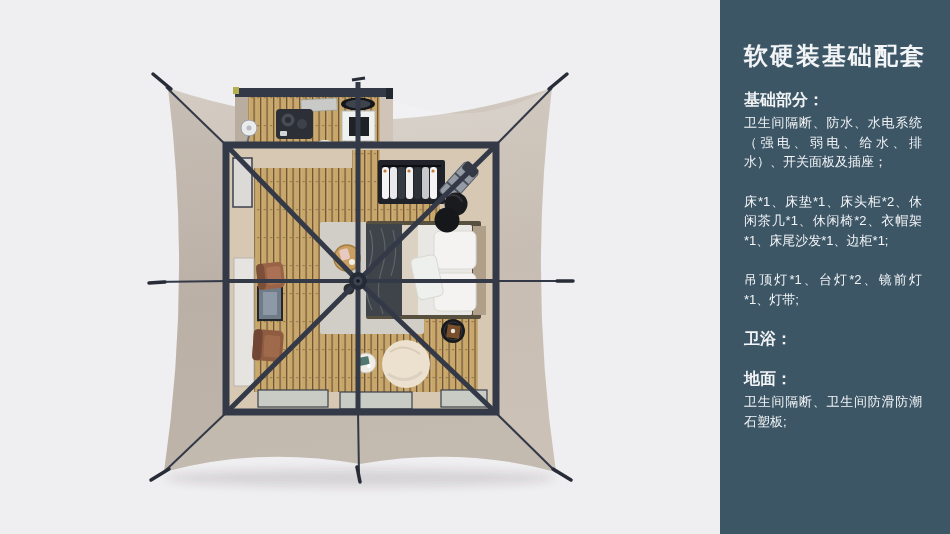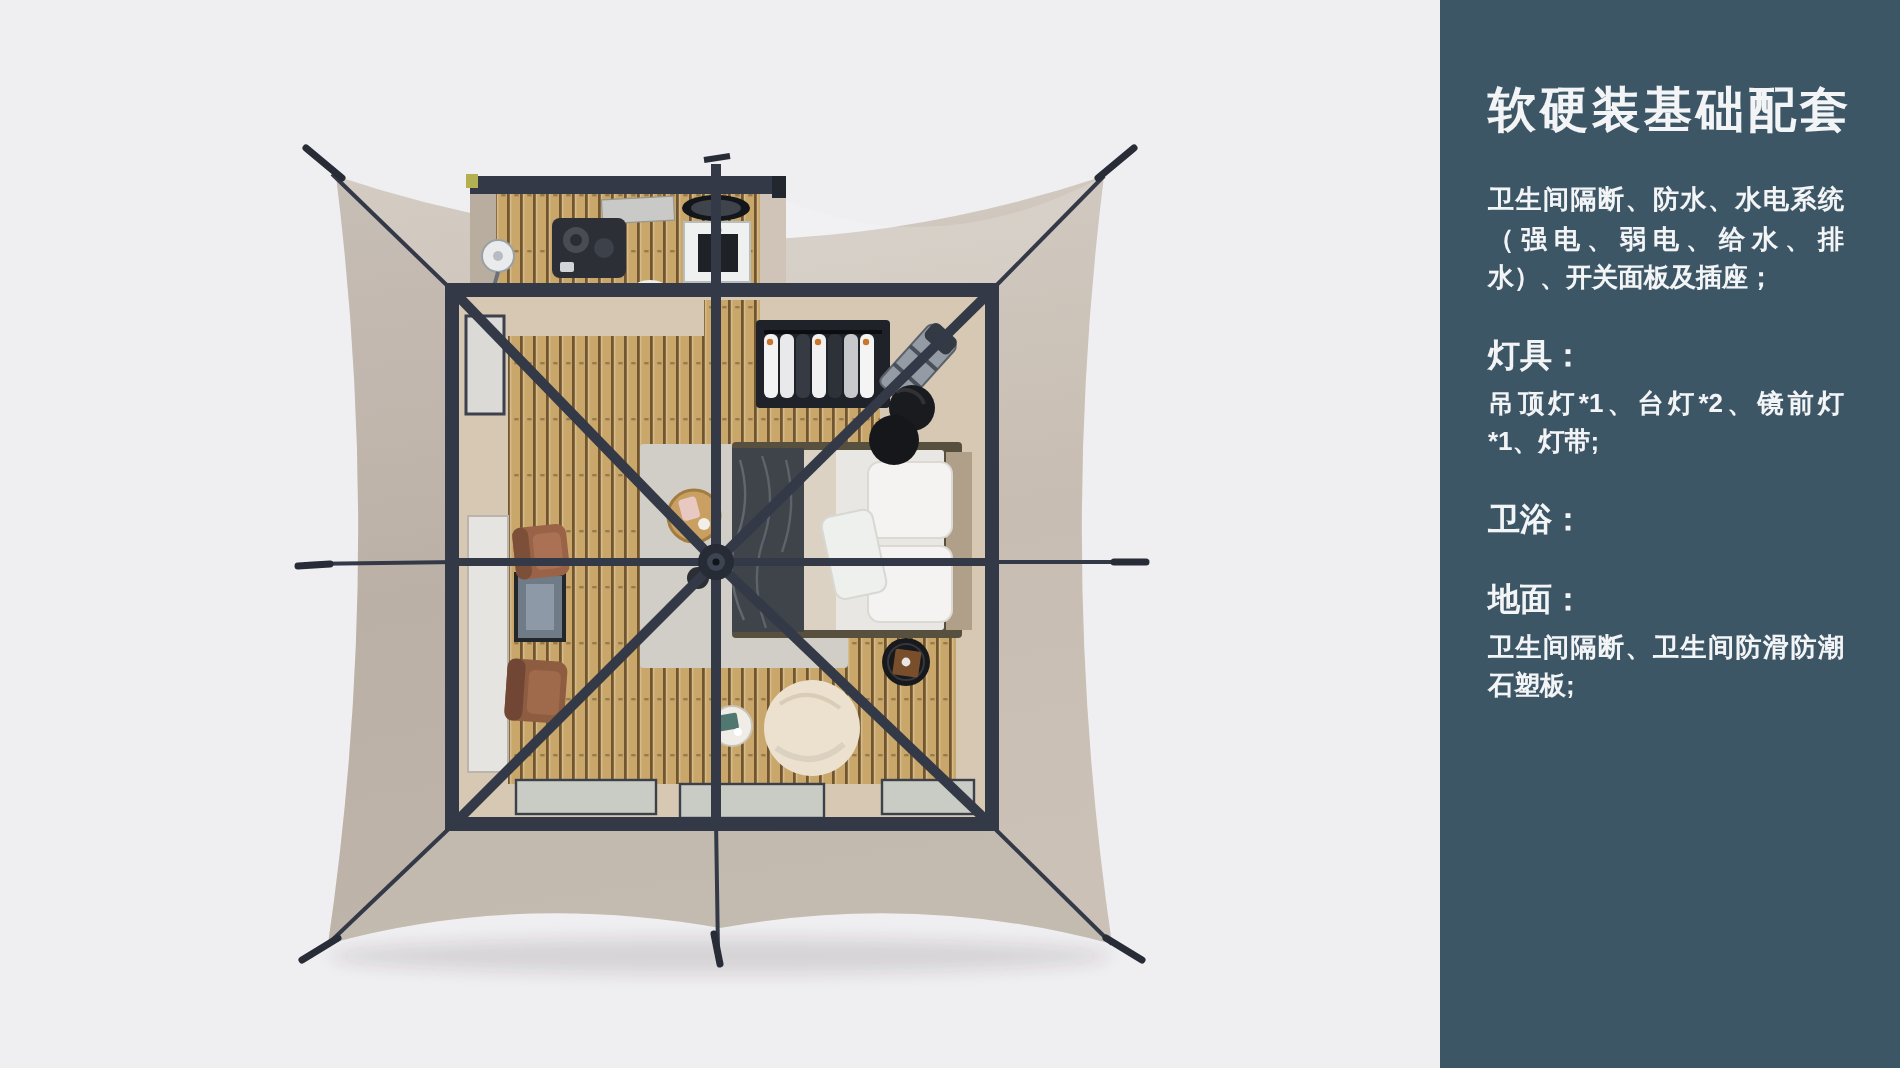--- a/index.html
+++ b/index.html
@@ -31,21 +31,21 @@
     position:absolute;left:720px;top:0;width:230px;height:534px;
     box-sizing:border-box;background:var(--panel-bg);color:var(--panel-text);
     padding:40px 26px 3px 24px;
   }
   .panel-title{
     font-size:24px;font-weight:700;letter-spacing:2px;line-height:32px;
     margin:0 0 18px 0;white-space:nowrap;
   }
   .spec-section{margin:0 0 20px 0;}
   .spec-heading{font-size:16px;font-weight:700;line-height:20px;margin:0 0 3px 0;}
-  .spec-body{font-size:13px;line-height:19.5px;margin:0;max-width:178px;text-align:justify;font-weight:bold;}
+  .spec-body{font-size:13px;line-height:19.5px;margin:0;max-width:178px;text-align:justify;}
 </style>
 </head>
 <body>
 
 <div class="stage">
 
   <div class="artwork">
     <svg viewBox="0 0 720 534" xmlns="http://www.w3.org/2000/svg">
       <defs>
         <linearGradient id="cg" x1="0" y1="0" x2="0.15" y2="1">
@@ -263,28 +263,29 @@
           <circle cx="358" cy="281" r="1.8" fill="#12151c"></circle>
         </g>
       </g>
     </svg>
   </div>
 
   <aside class="panel">
     <h1 class="panel-title">软硬装基础配套</h1>
 
     <div class="spec-section">
+      <div class="spec-heading">基础部分：</div>
       <p class="spec-body">卫生间隔断、防水、水电系统（强电、弱电、给水、排水）、开关面板及插座；</p>
     </div>
 
     <div class="spec-section">
-    </div>
-
-    <div class="spec-section">
-      <div class="spec-heading">灯具：</div>
+      <p class="spec-body">床*1、床垫*1、床头柜*2、休闲茶几*1、休闲椅*2、衣帽架*1、床尾沙发*1、边柜*1;</p>
+    </div>
+
+    <div class="spec-section">
       <p class="spec-body">吊顶灯*1、台灯*2、镜前灯*1、灯带;</p>
     </div>
 
     <div class="spec-section">
       <div class="spec-heading">卫浴：</div>
     </div>
 
     <div class="spec-section">
       <div class="spec-heading">地面：</div>
       <p class="spec-body">卫生间隔断、卫生间防滑防潮石塑板;</p>

